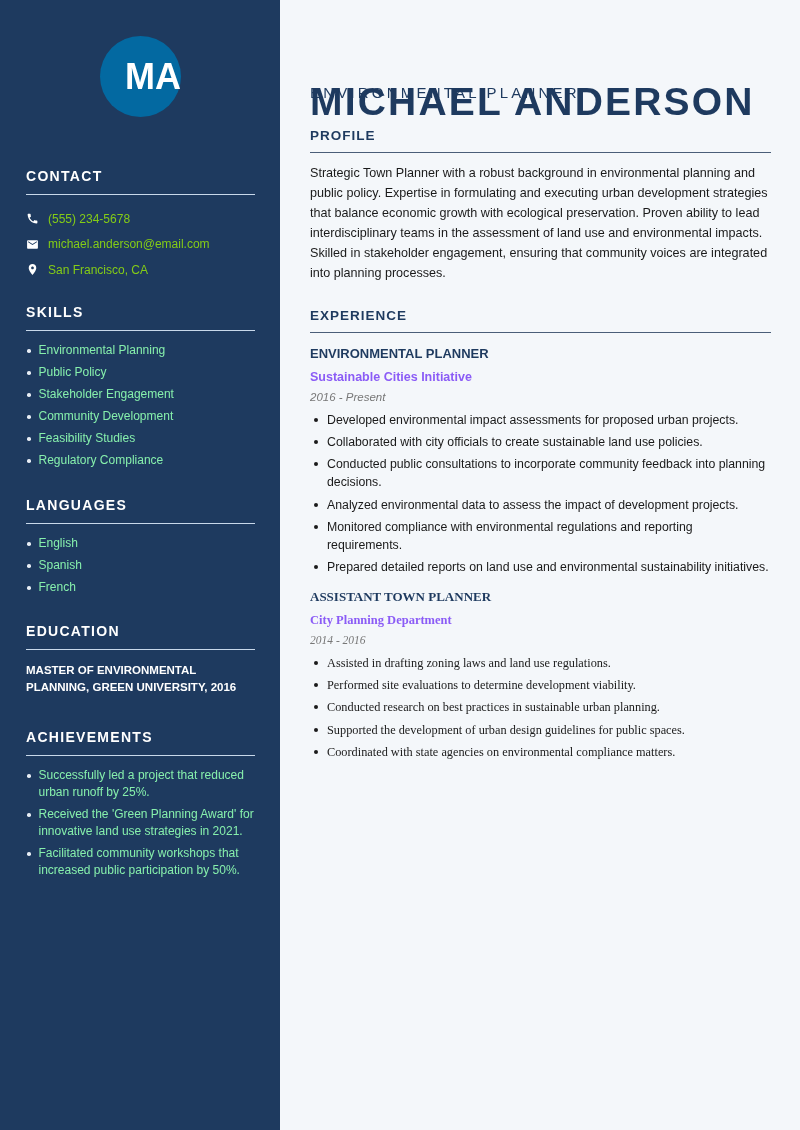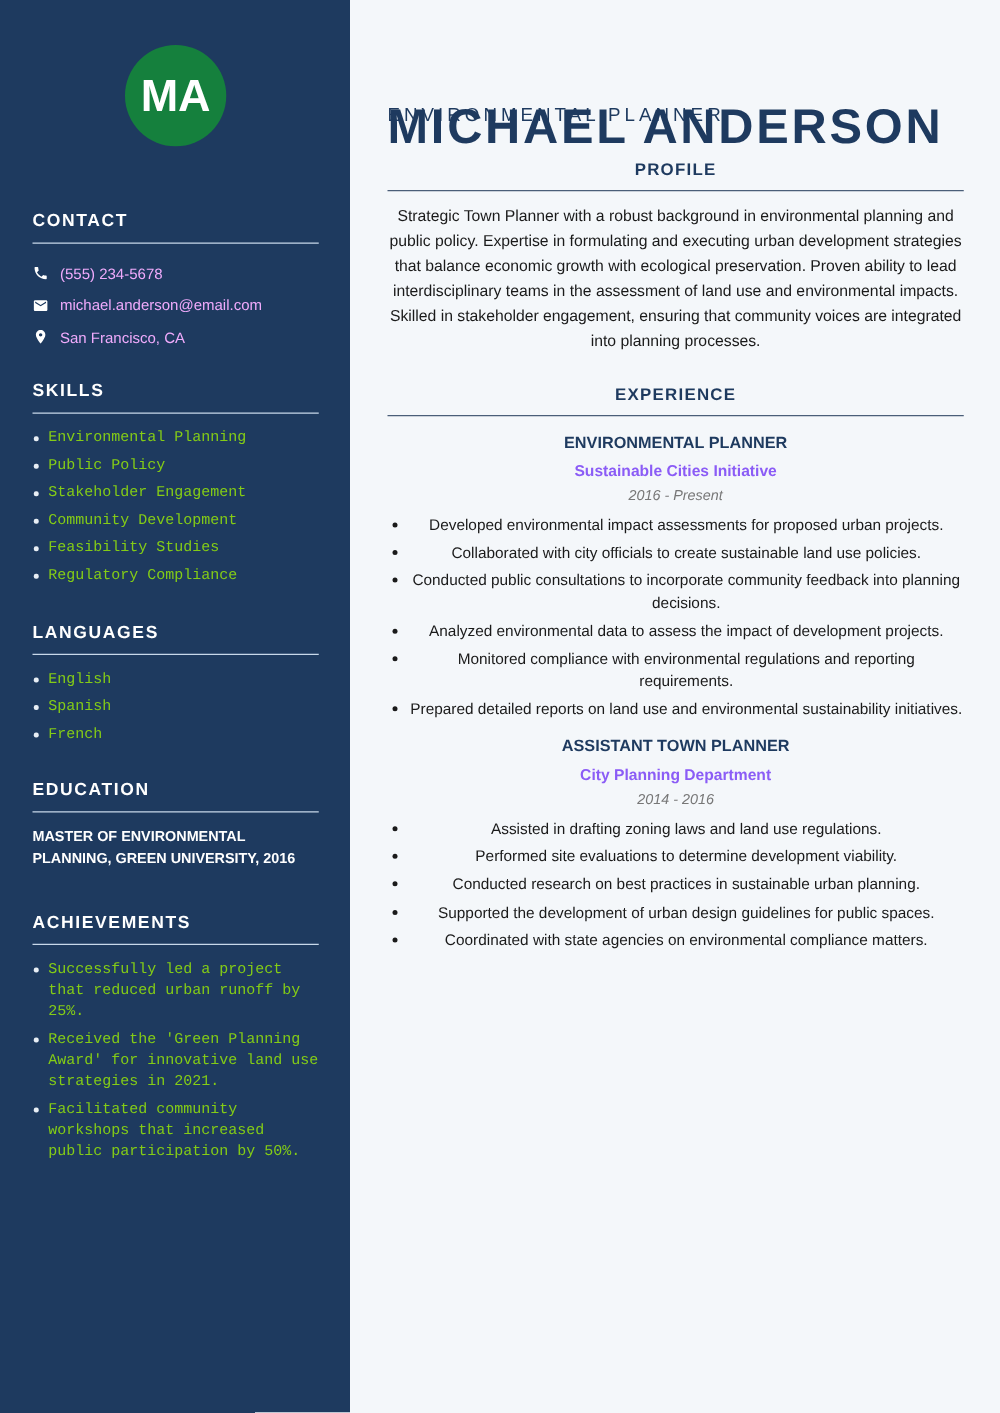--- a/index.html
+++ b/index.html
@@ -14,58 +14,57 @@
       width: 280px; height: 1130px;
       background: #1e3a5f;
       color: #ffffff;
       padding: 0 26px;
     }
     .avatar {
       position: absolute;
       left: 100px; top: 36px;
       width: 81px; height: 81px;
       border-radius: 50%;
-      background: #15803d;
-      display: flex; align-items: center; justify-content: center;
+      background: #0369a1;
+      display: flex; align-items: center; justify-content: flex-end;
       color: #ffffff;
       font-weight: bold;
       font-size: 36px;
       letter-spacing: 0px;
     }
     .side-section { position: absolute; left: 26px; width: 229px; }
     .side-heading {
       font-size: 14px;
       font-weight: bold;
       letter-spacing: 1.3px;
       color: #ffffff;
       padding-bottom: 10px;
       border-bottom: 1.5px solid #c8d8ea;
       margin-bottom: 11px;
     }
     .contact-row {
       display: flex; align-items: center;
       font-size: 12px;
-      color: #f0abfc;
+      color: #84cc16;
       height: 25.5px;
     }
     .contact-icon {
       width: 13px; height: 13px;
       margin-right: 9px;
       display: inline-flex; align-items: center; justify-content: center;
     }
     .contact-icon svg { width: 13px; height: 13px; fill: #ffffff; }
     ul.side-list { list-style: none; }
     ul.side-list li {
       font-size: 12px;
-      color: #84cc16;
+      color: #86efac;
       position: relative;
       padding-left: 12.5px;
       line-height: 17px;
       margin-bottom: 5px;
-      font-family: Liberation Mono, monospace;
     }
     ul.side-list li::before {
       content: "";
       position: absolute; left: 1px; top: 7px;
       width: 3.5px; height: 3.5px;
       background: #e8eef5;
       border-radius: 50%;
     }
     .edu-text {
       font-size: 11.5px;
@@ -86,21 +85,21 @@
       white-space: nowrap;
       margin-top: 48px;
     }
     .title {
       position: absolute; top: 84px; left: 0;
       font-size: 15px;
       letter-spacing: 3.2px;
       color: #1e3a5f;
       white-space: nowrap;
     }
-    .main-section { position: absolute; left: 0; width: 461px; text-align: center; }
+    .main-section { position: absolute; left: 0; width: 461px; }
     .main-heading {
       font-size: 13.5px;
       font-weight: bold;
       letter-spacing: 1px;
       color: #1e3a5f;
       padding-bottom: 9px;
       border-bottom: 1.2px solid #4a5e78;
       margin-bottom: 10px;
     }
     .profile-text {
@@ -237,21 +236,21 @@
       <ul class="job-list">
         <li>Developed environmental impact assessments for proposed urban projects.</li>
         <li>Collaborated with city officials to create sustainable land use policies.</li>
         <li>Conducted public consultations to incorporate community feedback into planning decisions.</li>
         <li>Analyzed environmental data to assess the impact of development projects.</li>
         <li>Monitored compliance with environmental regulations and reporting requirements.</li>
         <li>Prepared detailed reports on land use and environmental sustainability initiatives.</li>
       </ul>
     </div>
 
-    <div style="margin-top:12px;">
+    <div style="margin-top:12px;font-family:Liberation Serif, serif;">
       <div class="job-title">ASSISTANT TOWN PLANNER</div>
       <div class="job-company">City Planning Department</div>
       <div class="job-dates">2014 - 2016</div>
       <ul class="job-list">
         <li>Assisted in drafting zoning laws and land use regulations.</li>
         <li>Performed site evaluations to determine development viability.</li>
         <li>Conducted research on best practices in sustainable urban planning.</li>
         <li>Supported the development of urban design guidelines for public spaces.</li>
         <li>Coordinated with state agencies on environmental compliance matters.</li>
       </ul>

